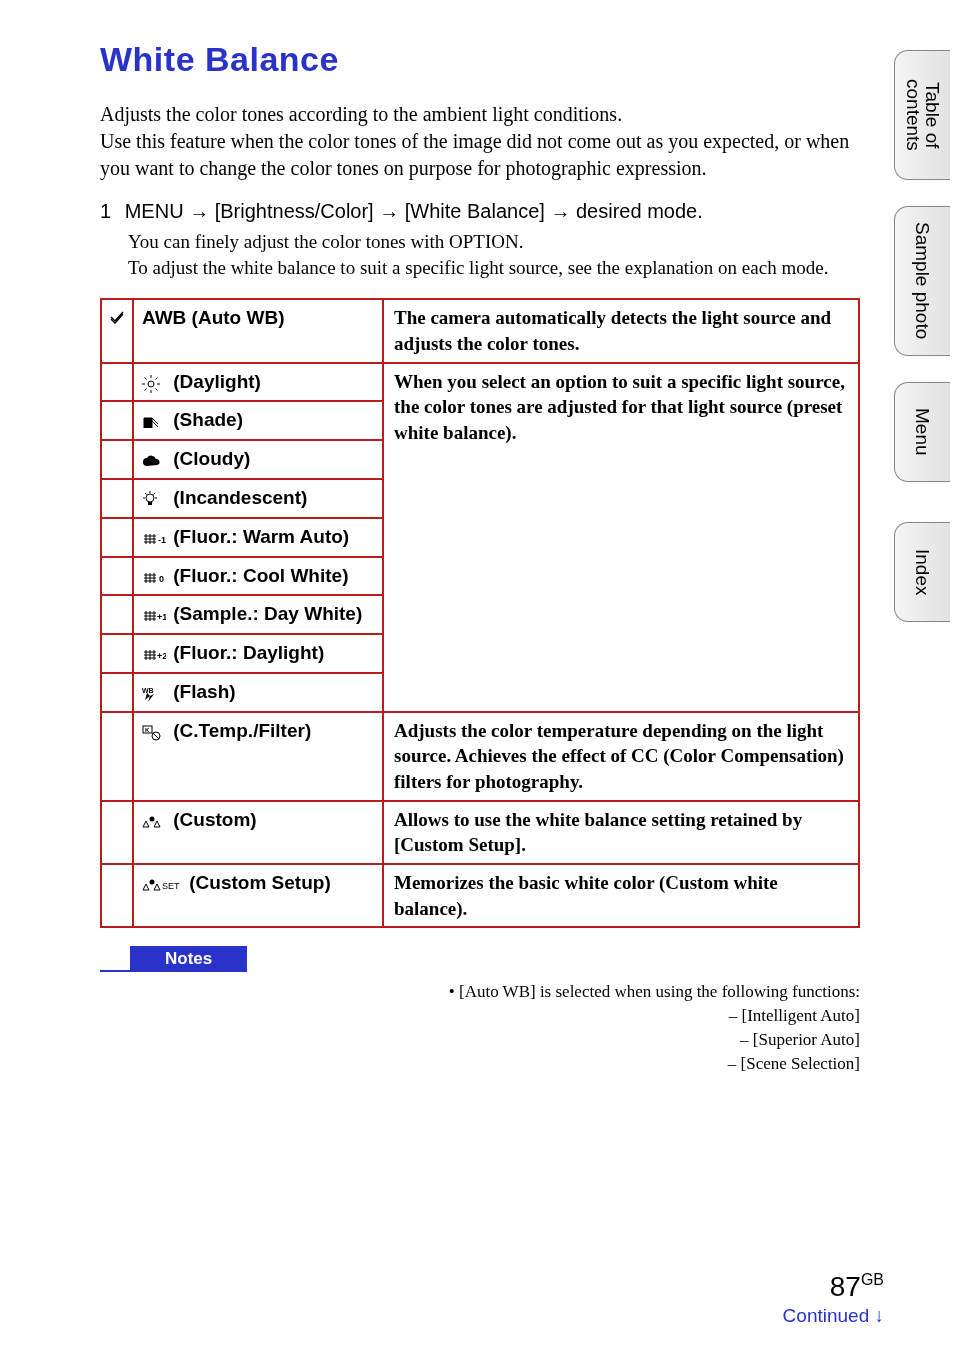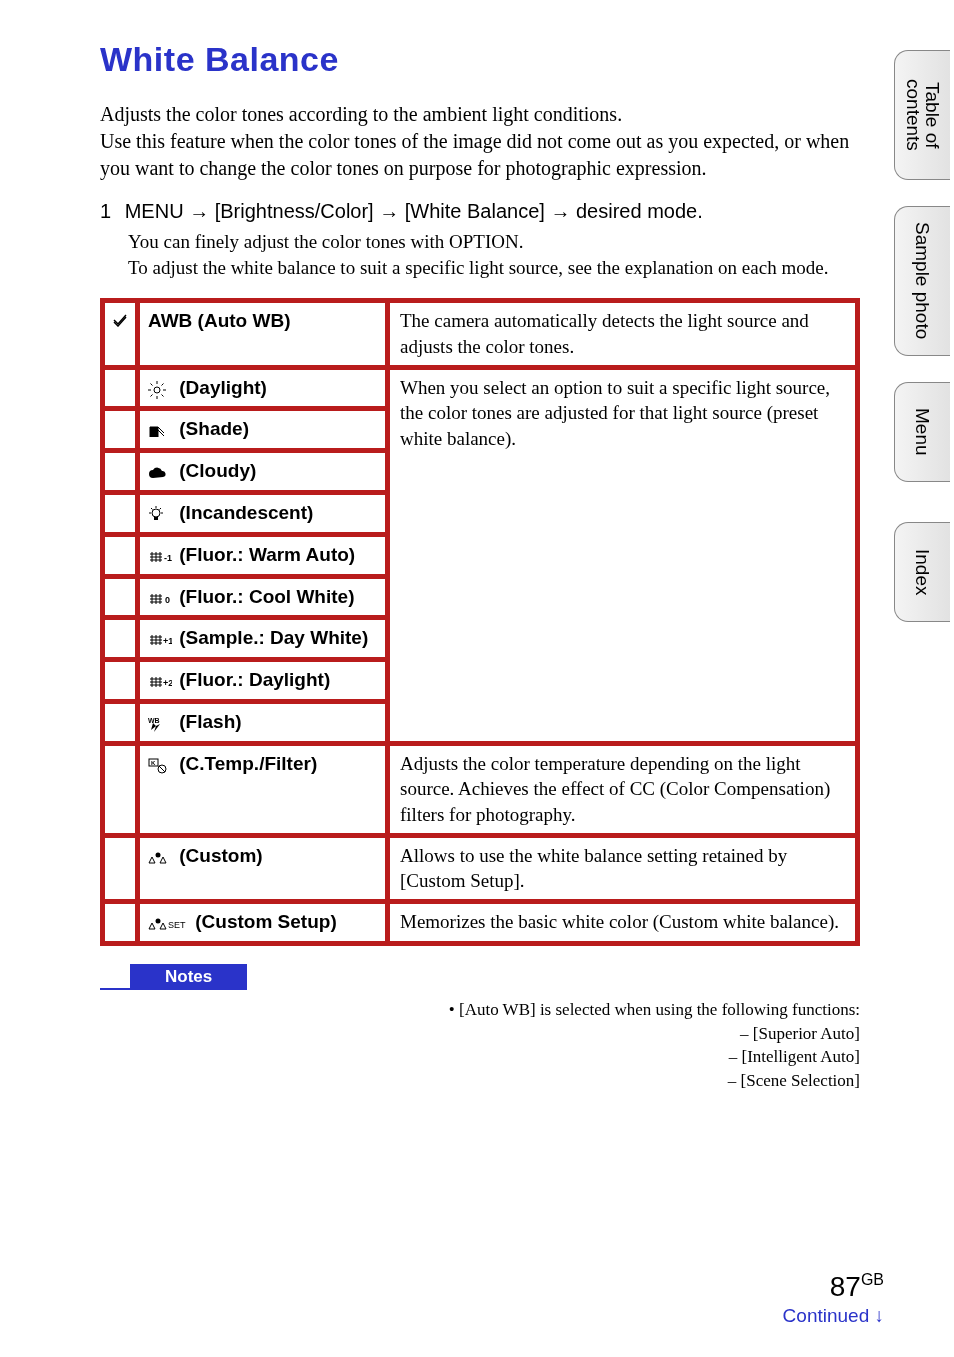--- a/index.html
+++ b/index.html
@@ -6,24 +6,24 @@
   html, body { width: 954px; height: 1357px; background: #fff; font-family: "Times New Roman", Times, serif; color: #000; }
   .page { position: relative; width: 954px; height: 1357px; }
   .content { position: absolute; left: 100px; top: 40px; width: 760px; }
   h1.title { font-family: Arial, Helvetica, sans-serif; font-weight: 700; color: #2a33c9; font-size: 34px; margin-bottom: 22px; letter-spacing: 0.5px; }
   p.intro { font-size: 20px; line-height: 1.35; margin-bottom: 18px; }
   .step-line { font-family: Arial, Helvetica, sans-serif; font-size: 20px; margin-bottom: 6px; }
   .step-num { margin-right: 8px; }
   .step-sub { font-size: 19px; line-height: 1.35; margin-left: 28px; margin-bottom: 18px; }
   .arrow { font-family: Arial, sans-serif; }
   table.wb { border-collapse: collapse; width: 100%; }
-  table.wb td { border: 5px solid #b91c1c; vertical-align: top; padding: 5px 8px; font-size: 19px; line-height: 1.35; }
+  table.wb td { border: 2px solid #b91c1c; vertical-align: top; padding: 5px 8px; font-size: 19px; line-height: 1.35; }
   table.wb td.chk { width: 32px; text-align: center; font-family: Arial, sans-serif; font-size: 16px; }
   table.wb td.mode { font-family: Arial, Helvetica, sans-serif; font-weight: 700; font-size: 19px; width: 250px; }
-  table.wb td.desc { font-family: "Times New Roman", Times, serif; font-weight: 400; padding-left: 10px; }
+  table.wb td.desc { font-family: "Times New Roman", Times, serif; font-weight: 700; padding-left: 10px; }
   .icon-slot { display: inline-block; width: 24px; vertical-align: middle; margin-right: 2px; }
   .notes-box { margin-top: 18px; }
   .notes-hdr-wrap { display: flex; align-items: flex-end; }
   .notes-pad { width: 30px; border-bottom: 2px solid #2a33c9; }
   .notes-hdr { display: inline-block; background: #2a33c9; color: #fff; font-family: Arial, Helvetica, sans-serif; font-weight: 700; font-size: 17px; padding: 3px 35px; }
   .notes-rest { flex: 1; }
   ul.notes-list { list-style: none; margin-top: 8px; font-size: 17px; line-height: 1.4; text-align: right; }
   ul.notes-list > li::before { content: "• "; }
   ul.notes-sub { list-style: none; margin-left: 26px; }
   ul.notes-sub > li::before { content: "– "; }
@@ -250,22 +250,22 @@
     <div class="notes-box">
       <div class="notes-hdr-wrap">
         <div class="notes-pad"></div>
         <div class="notes-hdr">Notes</div>
         <div class="notes-rest"></div>
       </div>
       <ul class="notes-list">
         <li>
           <span>[Auto WB] is selected when using the following functions:</span>
           <ul class="notes-sub">
+            <li>[Intelligent Auto]</li>
             <li>[Superior Auto]</li>
-            <li>[Intelligent Auto]</li>
             <li>[Scene Selection]</li>
           </ul>
         </li>
       </ul>
     </div>
   </div>
 
   <div class="side-tabs">
     <div class="tab">
       <span class="rot"><span>Table of</span>

